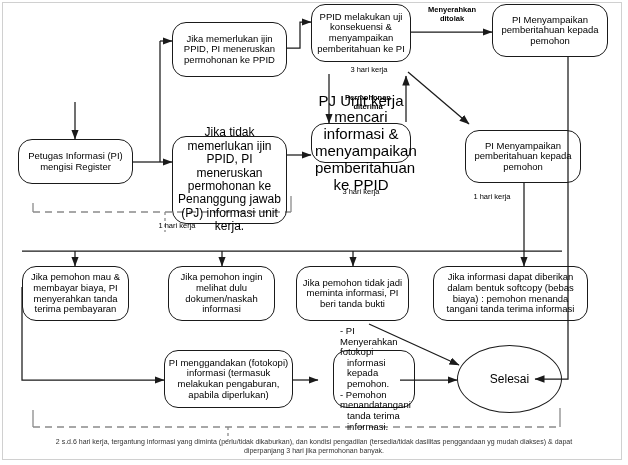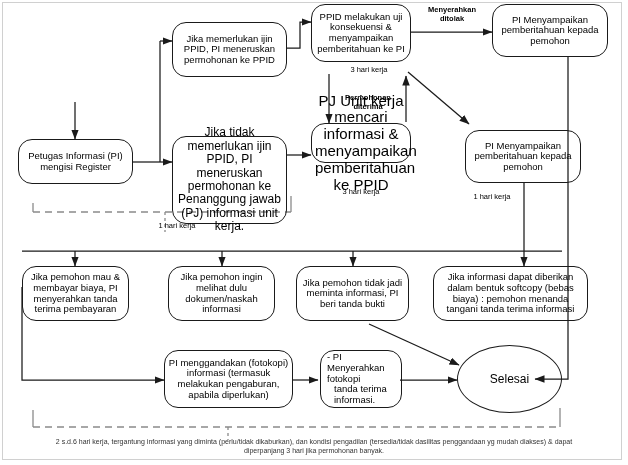--- a/index.html
+++ b/index.html
@@ -139,23 +139,25 @@
   </div>
 
   <div class="node" style="left:433px;top:266px;width:155px;height:55px;font-size:9.5px;">
     <span>Jika informasi dapat diberikan dalam bentuk softcopy (bebas biaya) : pemohon menanda tangani tanda terima informasi</span>
   </div>
 
   <div class="node" style="left:164px;top:350px;width:129px;height:58px;font-size:9.5px;">
     <span>PI menggandakan (fotokopi) informasi (termasuk melakukan pengaburan, apabila diperlukan)</span>
   </div>
 
-  <div class="node listnode" style="left:320px;top:350px;width:82px;height:58px;font-size:9.5px;">
+  <div class="node listnode" style="left:333px;top:350px;width:82px;height:58px;font-size:9.5px;">
     <span>
       <span>-  PI Menyerahkan fotokopi</span>
+      <span style="padding-left:7px;">informasi kepada pemohon.</span>
+      <span>-  Pemohon menandatangani</span>
       <span style="padding-left:7px;">tanda terima informasi.</span>
     </span>
   </div>
 
   <div class="ellipse" style="left:457px;top:345px;width:105px;height:68px;font-size:12px;">
     <span>Selesai</span>
   </div>
 
   <div class="lbl b" style="left:417px;top:6px;width:70px;font-size:7.5px;">
     <span>Menyerahkan ditolak</span>

